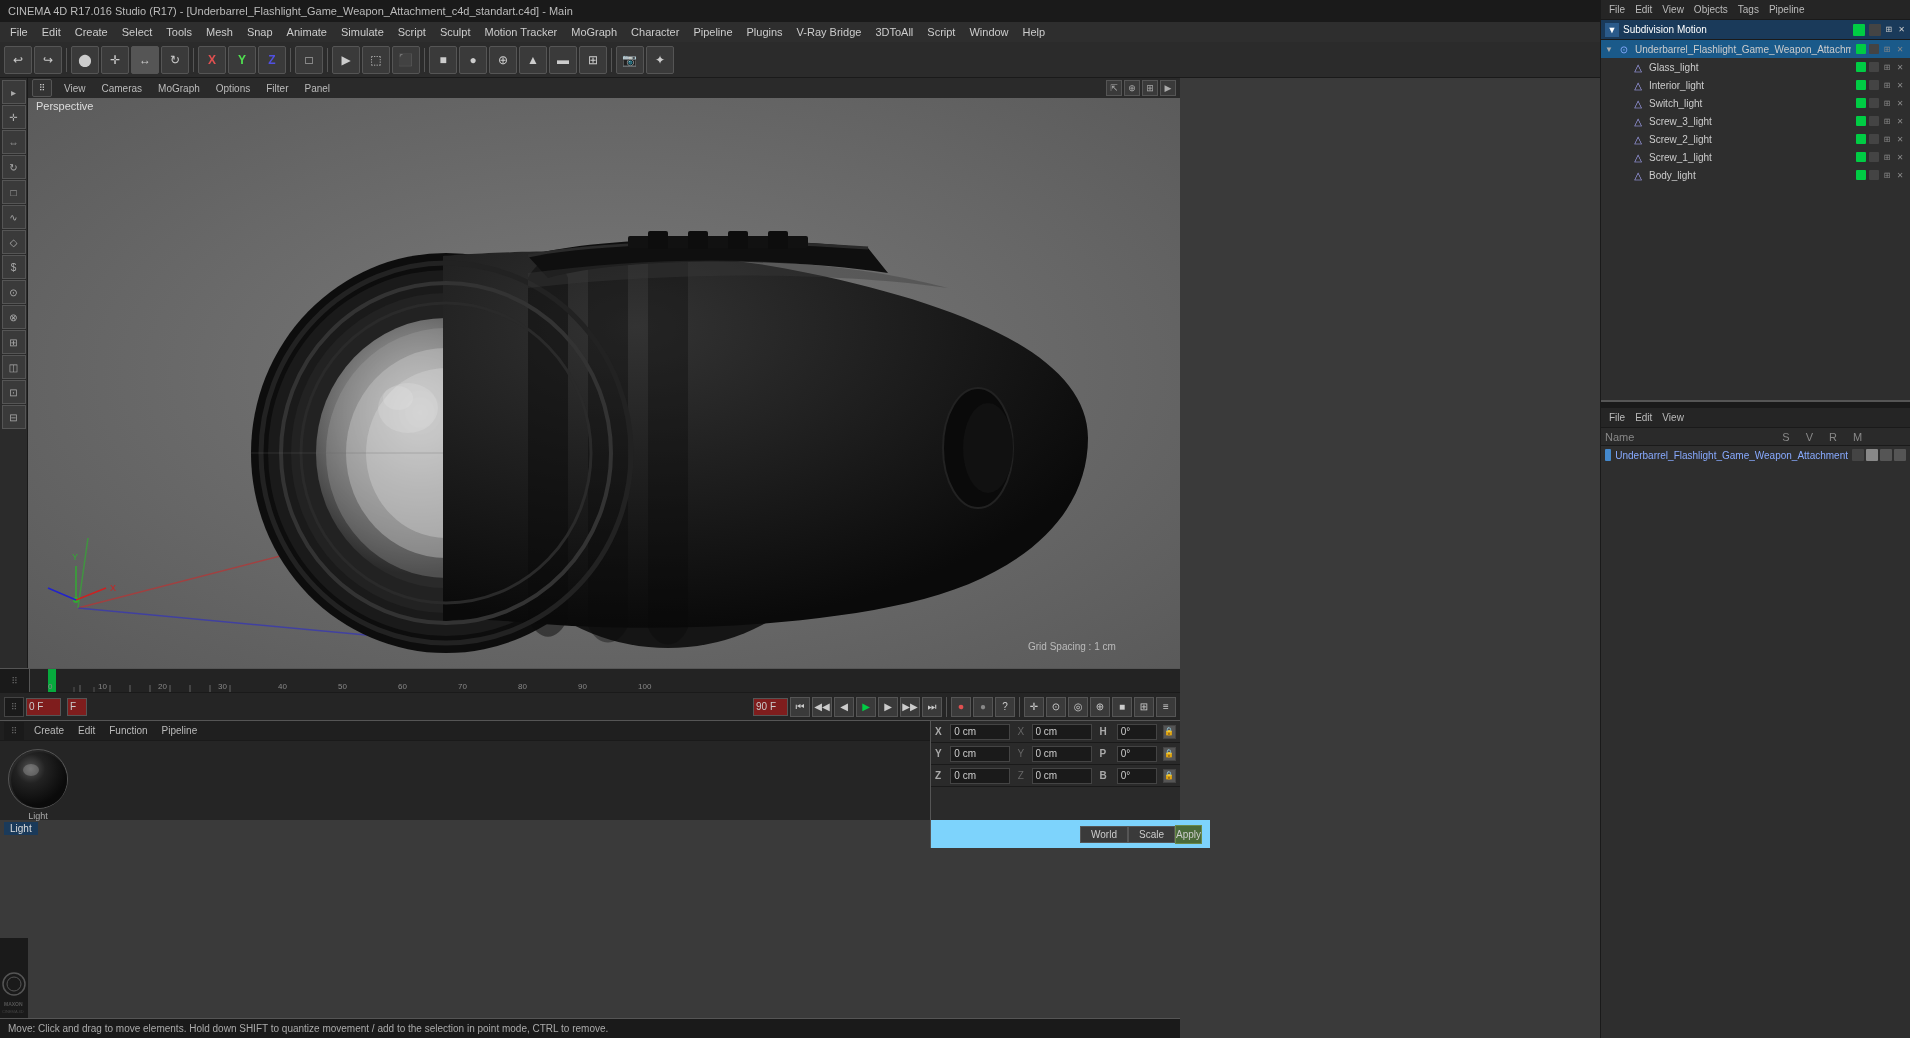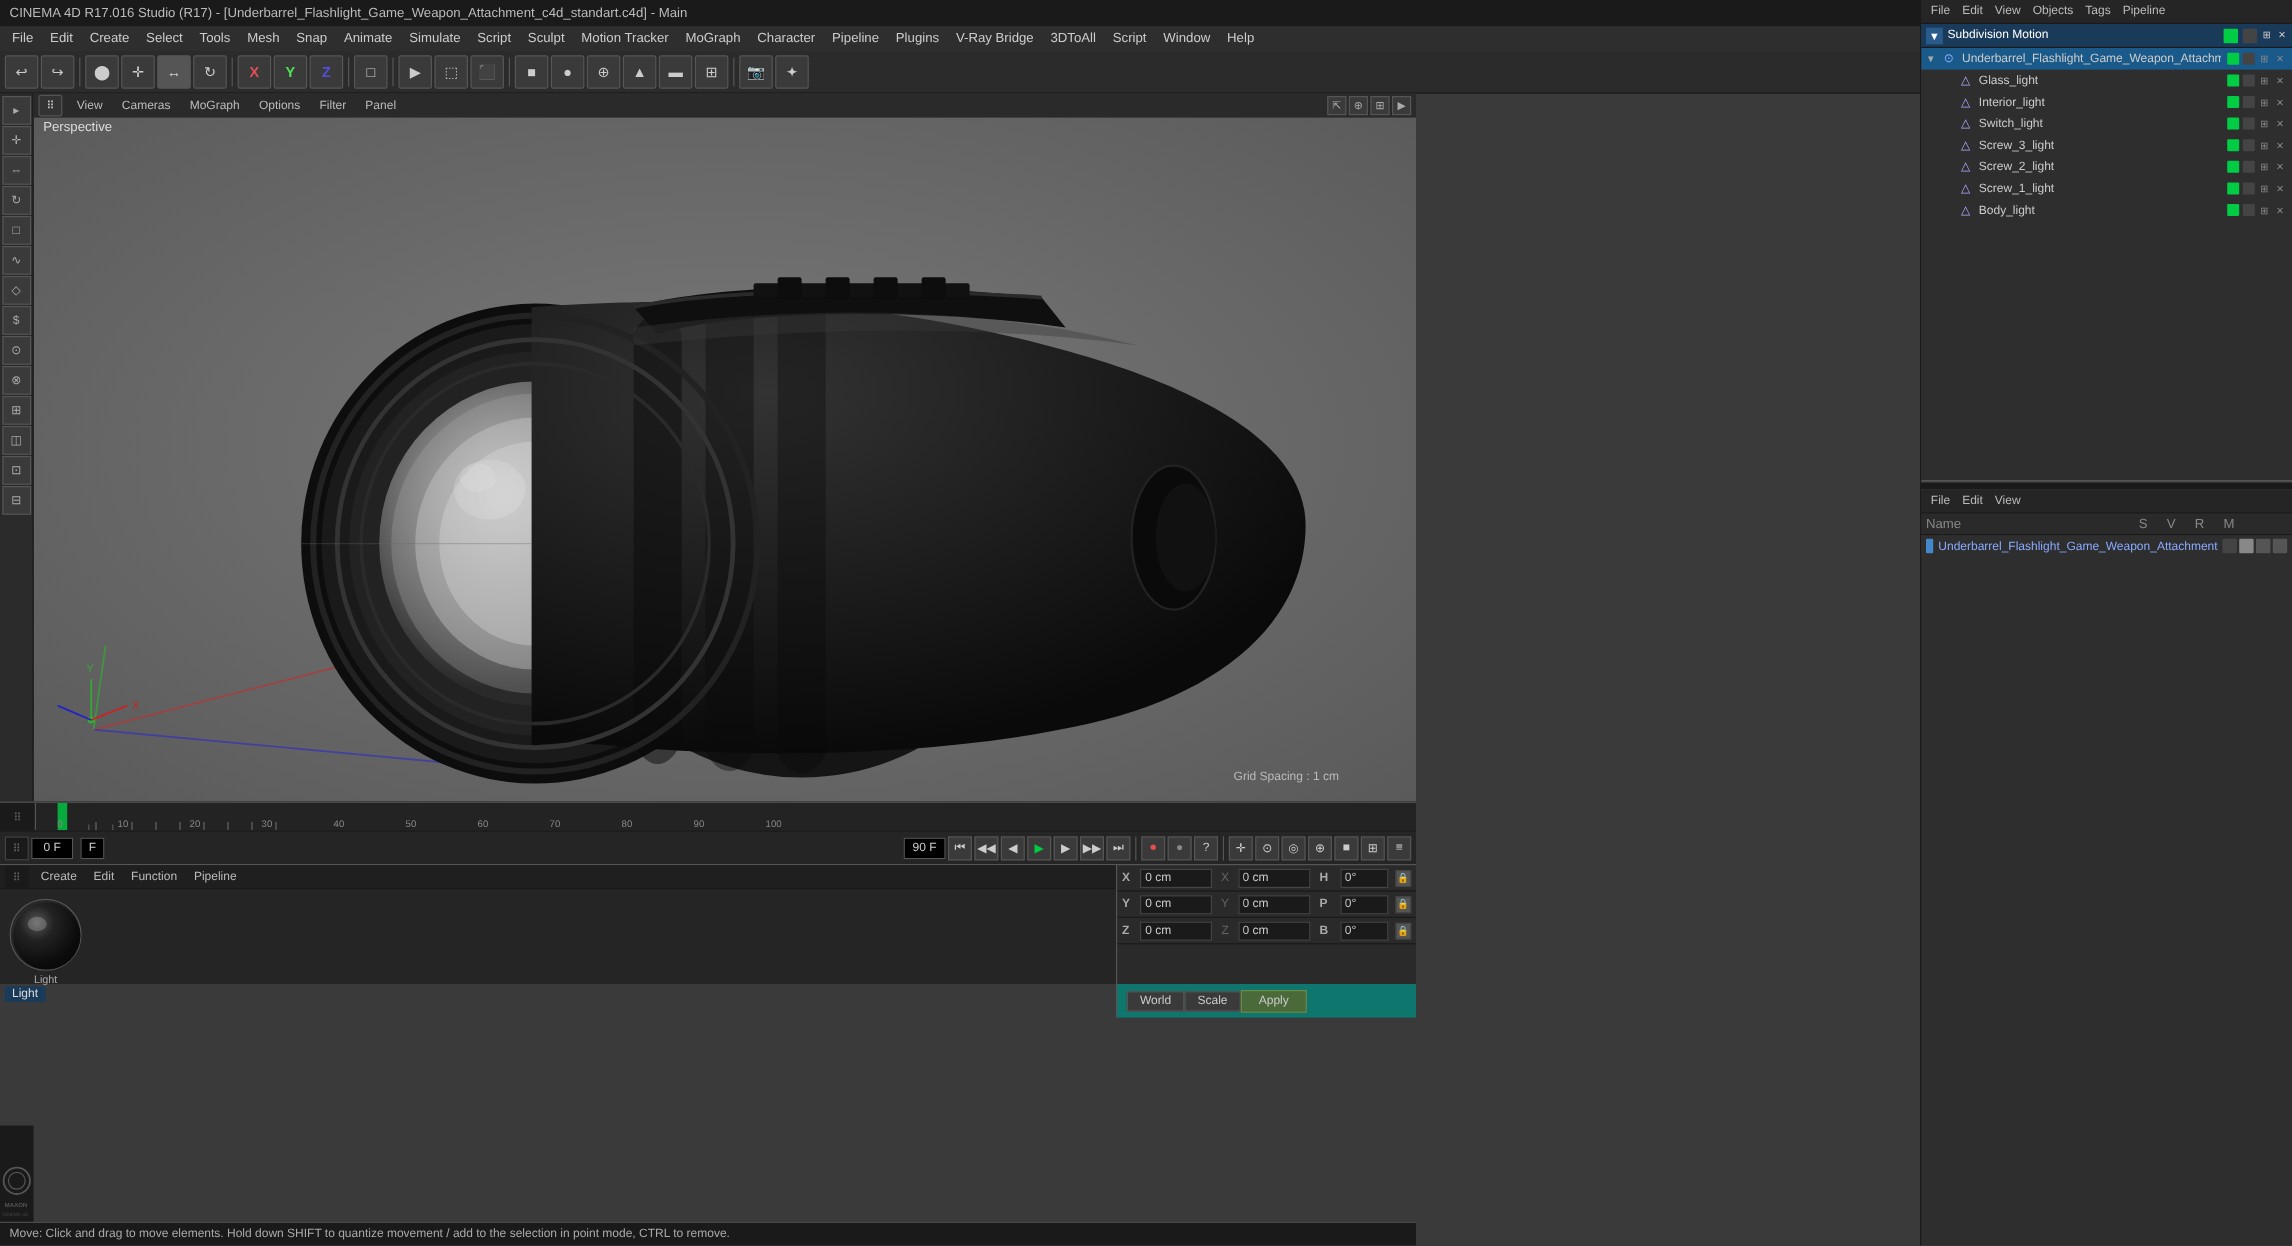--- a/index.html
+++ b/index.html
@@ -374,25 +374,24 @@
       display: flex;
       align-items: center;
       justify-content: center;
       cursor: pointer;
       font-size: 10px;
       color: #ccc;
     }
     .play-field {
       width: 40px;
       height: 18px;
-      background: #000000;
+      background: #7f1d1d;
       border: 1px solid #555;
       color: #ccc;
       font-size: 10px;
-      text-align: center;
       padding: 0 2px;
     }
     .play-sep {
       width: 1px;
       height: 20px;
       background: #555;
       margin: 0 2px;
     }
 
     
@@ -506,39 +505,39 @@
       color: #ccc;
       font-size: 10px;
       padding: 0 3px;
     }
 
     
     #coords-bottom {
       position: absolute;
       top: 820px;
       left: 930px;
-      width: 250px;
+      width: 280px;
       height: 28px;
-      background: #0f766e;
-      display: flex;
-      align-items: center;
-      justify-content: flex-start;
+      background: #7dd3fc;
+      display: flex;
+      align-items: center;
+      justify-content: flex-end;
       padding: 0 8px;
       border-left: 1px solid #555;
     }
     .coord-mode-btn {
       padding: 2px 10px;
       background: #3a3a3a;
       border: 1px solid #555;
       color: #ccc;
       font-size: 10px;
       cursor: pointer;
     }
     .apply-btn {
-      padding: 3px 14px;
+      padding: 3px 0;
       background: #4a6a3a;
       border: 1px solid #6a8a4a;
       color: #ccc;
       font-size: 10px;
       cursor: pointer;
     }
 
     
     #status-bar {
       position: absolute;

